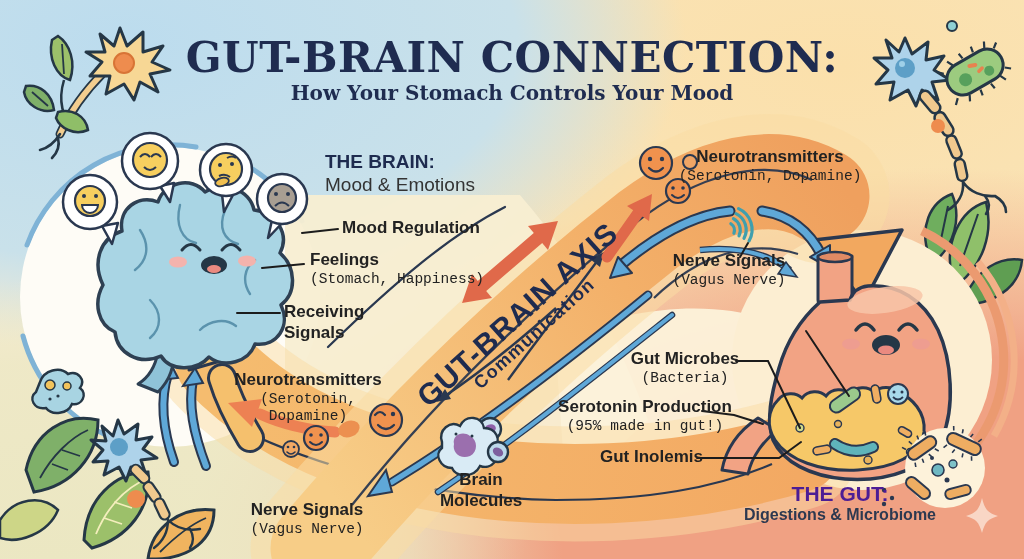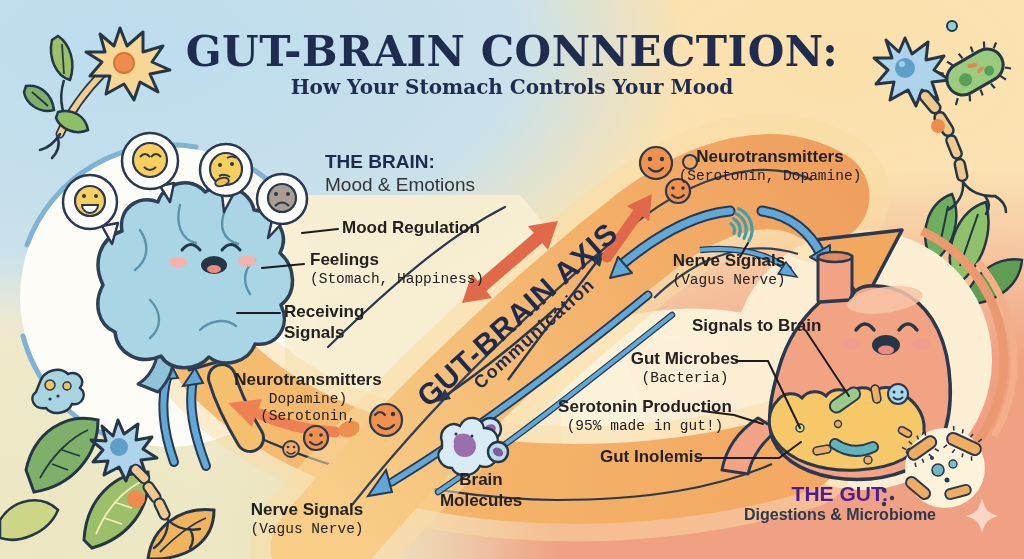--- a/index.html
+++ b/index.html
@@ -2,21 +2,21 @@
 <html><head>
 <meta charset="utf-8">
 <style>
   html,body{margin:0;padding:0;}
   .stage{position:relative;width:1024px;height:559px;overflow:hidden;font-family:"Liberation Sans",sans-serif;background:#f3e6c8;}
   .stage svg{position:absolute;inset:0;}
   .label{position:absolute;color:#222;line-height:1.22;white-space:nowrap;}
   .label .b{font-weight:700;display:block;}
   .label .s{font-weight:400;display:block;font-family:Liberation Mono, monospace;}
   .ctr{transform:translateX(-50%);text-align:center;}
-  .titlewrap{position:absolute;left:0;top:29px;width:1024px;text-align:center;color:#1f2c50;font-family:"DejaVu Serif",serif;font-weight:700;}
+  .titlewrap{position:absolute;left:0;top:35px;width:1024px;text-align:center;color:#1f2c50;font-family:"DejaVu Serif",serif;font-weight:700;}
   .title1{font-size:42px;letter-spacing:0.5px;line-height:1.1;}
   .title2{font-size:20px;line-height:1.15;margin-top:1px;}
   .axiswrap{position:absolute;left:524px;top:322px;transform:translate(-50%,-50%) rotate(-42deg);text-align:center;color:#1e2b4f;}
   .axis1{font-size:30px;font-weight:700;letter-spacing:1px;line-height:1.05;}
   .axis2{font-size:18px;font-weight:700;letter-spacing:1.5px;line-height:1.1;}
   .fs17{font-size:17px;} .fs15{font-size:14.5px;}
   .gut-h{font-size:21px;font-weight:700;color:#4c1d95;line-height:1.1;}
   .gut-s{font-size:16px;font-weight:600;color:#2d3950;}
   .brain-h{font-size:19px;font-weight:700;color:#1e2b4f;}
   .brain-s{font-size:19px;font-weight:400;color:#333;}
@@ -438,43 +438,42 @@
 <div class="label ctr" style="left:770px;top:147px;">
   <span class="b fs17">Neurotransmitters</span>
   <span class="s fs15">(Serotonin, Dopamine)</span>
 </div>
 
 <div class="label ctr" style="left:729px;top:251px;">
   <span class="b fs17">Nerve Signals</span>
   <span class="s fs15">(Vagus Nerve)</span>
 </div>
 
-<div class="label fs17" style="left:692px;top:316px;font-weight:700;">Signals to Brain</div>
 
 <div class="label ctr" style="left:685px;top:349px;">
   <span class="b fs17">Gut Microbes</span>
   <span class="s fs15">(Bacteria)</span>
 </div>
 
 <div class="label ctr" style="left:645px;top:397px;">
   <span class="b fs17">Serotonin Production</span>
   <span class="s fs15">(95% made in gut!)</span>
 </div>
 
 <div class="label fs17" style="left:600px;top:447px;font-weight:700;">Gut Inolemis</div>
 
 <div class="label ctr" style="left:840px;top:482px;">
   <span class="gut-h" style="display:block;">THE GUT:</span>
   <span class="gut-s" style="display:block;">Digestions &amp; Microbiome</span>
 </div>
 
 <div class="label ctr" style="left:308px;top:370px;">
   <span class="b fs17">Neurotransmitters</span>
+  <span class="s fs15">(Serotonin,</span>
   <span class="s fs15">Dopamine)</span>
-  <span class="s fs15">(Serotonin,</span>
 </div>
 
 <div class="label ctr" style="left:307px;top:500px;">
   <span class="b fs17">Nerve Signals</span>
   <span class="s fs15">(Vagus Nerve)</span>
 </div>
 
 <div class="label ctr" style="left:481px;top:470px;">
   <span class="b fs17">Brain</span>
   <span class="b fs17">Molecules</span>

